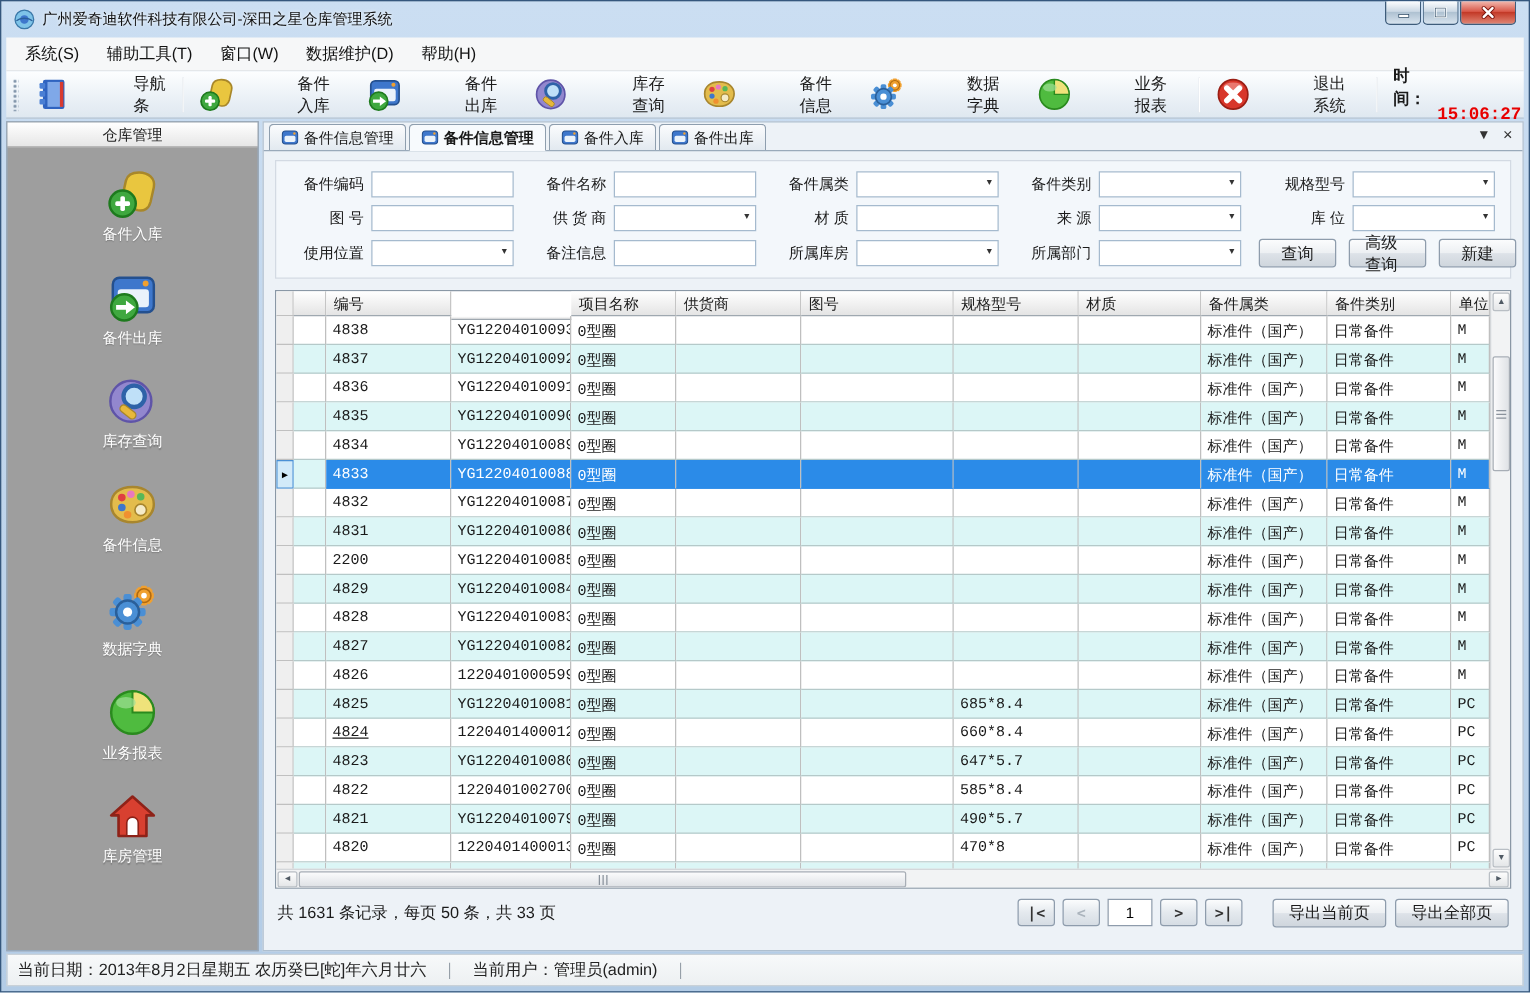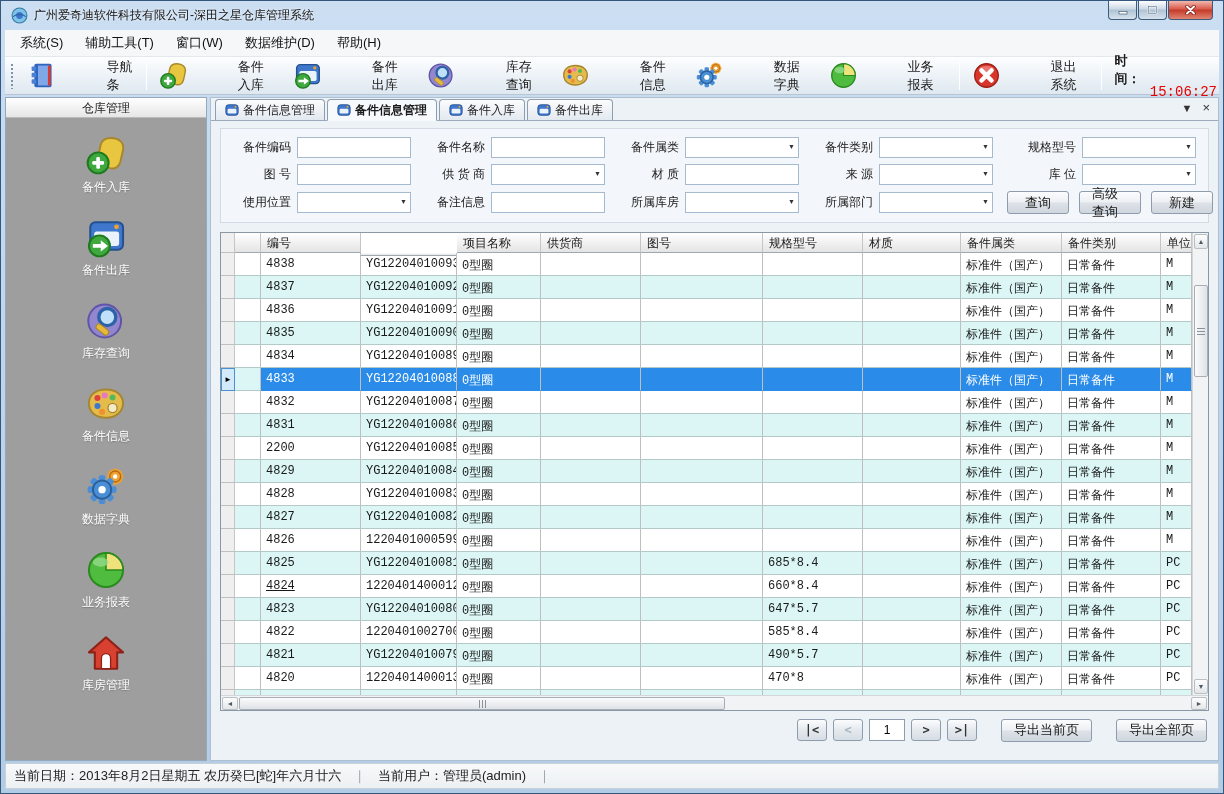--- a/index.html
+++ b/index.html
@@ -28,21 +28,21 @@
              display:flex; align-items:center; padding:0 2px; }
   .tool-grip { width:5px; height:26px; margin:0 5px 0 3px;
                background-image:radial-gradient(circle,#7E92A8 1px,transparent 1.3px); background-size:4px 4px; }
   .tool-item { display:flex; align-items:center; gap:5px; padding:2px 8px; }
   .tool-ic { width:29px; height:29px; display:inline-block; }
   .tool-ic svg { width:29px; height:29px; display:block; }
   .tool-lb { font-size:13px;margin-left:45px; }
   .tool-sep { width:1px; height:28px; background:#C2CCD6; border-right:1px solid #FFFFFF; margin:0 4px; }
   .time-box { display:flex; margin-left:8px; gap:6px; }
   .time-label { font-size:13px; font-weight:bold; }
-  .time-value { font-family:"Liberation Mono","DejaVu Sans Mono",monospace; font-size:14px; font-weight:normal; color:#E80000;margin-top:32px; }
+  .time-value { font-family:"Liberation Mono","DejaVu Sans Mono",monospace; font-size:14px; font-weight:bold; color:#E80000;margin-top:32px; }
 
   
   .body-row { flex:1; min-height:0; display:flex; gap:3px; padding-top:2px; }
 
   
   .sidebar { width:202px; display:flex; flex-direction:column; border:1px solid #96A9BC; background:#9E9E9E; }
   .toolwin-header { height:20px; background:linear-gradient(#FAFCFE,#D9E4EF); border-bottom:1px solid #B8C4D0;
                     display:flex; align-items:center; padding:0 6px; }
   .toolwin-title { flex:1; font-size:12px; color:#222; }
   .toolwin-btn { width:16px; height:14px; display:flex; align-items:center; justify-content:center; color:#333; font-size:11px; }
@@ -113,21 +113,21 @@
 
   
   .pager { height:38px; display:flex; align-items:center; padding:0 2px; }
   .pager-summary { font-size:13px; }
   .pager-ctrls { margin-left:auto; display:flex; align-items:center; gap:6px; }
   .pg-btn { width:30px; height:22px; border:1px solid #8E9CAC; border-radius:3px;
             background:linear-gradient(#FBFCFD,#E4E9EE 50%,#D6DDE4); font-size:12px; font-weight:bold; color:#333;
             display:flex; align-items:center; justify-content:center; font-family:"DejaVu Sans Mono",monospace; }
   .pg-btn.dis { color:#ABB4BD; }
   .pg-input { width:36px; height:22px; border:1px solid #8E9CAC; background:#fff; text-align:center; font-size:12px; }
-  .export-group { display:flex; gap:24px; margin-left:18px; }
+  .export-group { display:flex; gap:7px; margin-left:18px; }
 
   
   .statusbar { height:26px; margin-top:2px; background:linear-gradient(#F7F9FA,#EDF0F2); border:1px solid #C9D1D8;
                display:flex; align-items:center; padding:0 8px; gap:12px; font-size:13px; color:#222; }
 </style>
 </head>
 <body>
 
 <div class="window">
 
@@ -809,20 +809,21 @@
           <div class="hsb">
             <div class="sb-btn" style="left:1px;">◄</div>
             <div class="sb-thumb" style="left:18px;width:486px;">
                 <span class="grip-h"></span>
               </div>
             <div class="sb-btn" style="right:1px;">►</div>
           </div>
         </div>
 
         <div class="pager">
+          <span class="pager-summary">共 1631 条记录，每页 50 条，共 33 页</span>
           <div class="pager-ctrls">
             <div class="pg-btn">|&lt;</div>
             <div class="pg-btn dis">&lt;</div>
             <input class="pg-input" value="1" style="">
             <div class="pg-btn">&gt;</div>
             <div class="pg-btn">&gt;|</div>
             <div class="export-group">
               <div class="btn">导出当前页</div>
               <div class="btn">导出全部页</div>
             </div>

